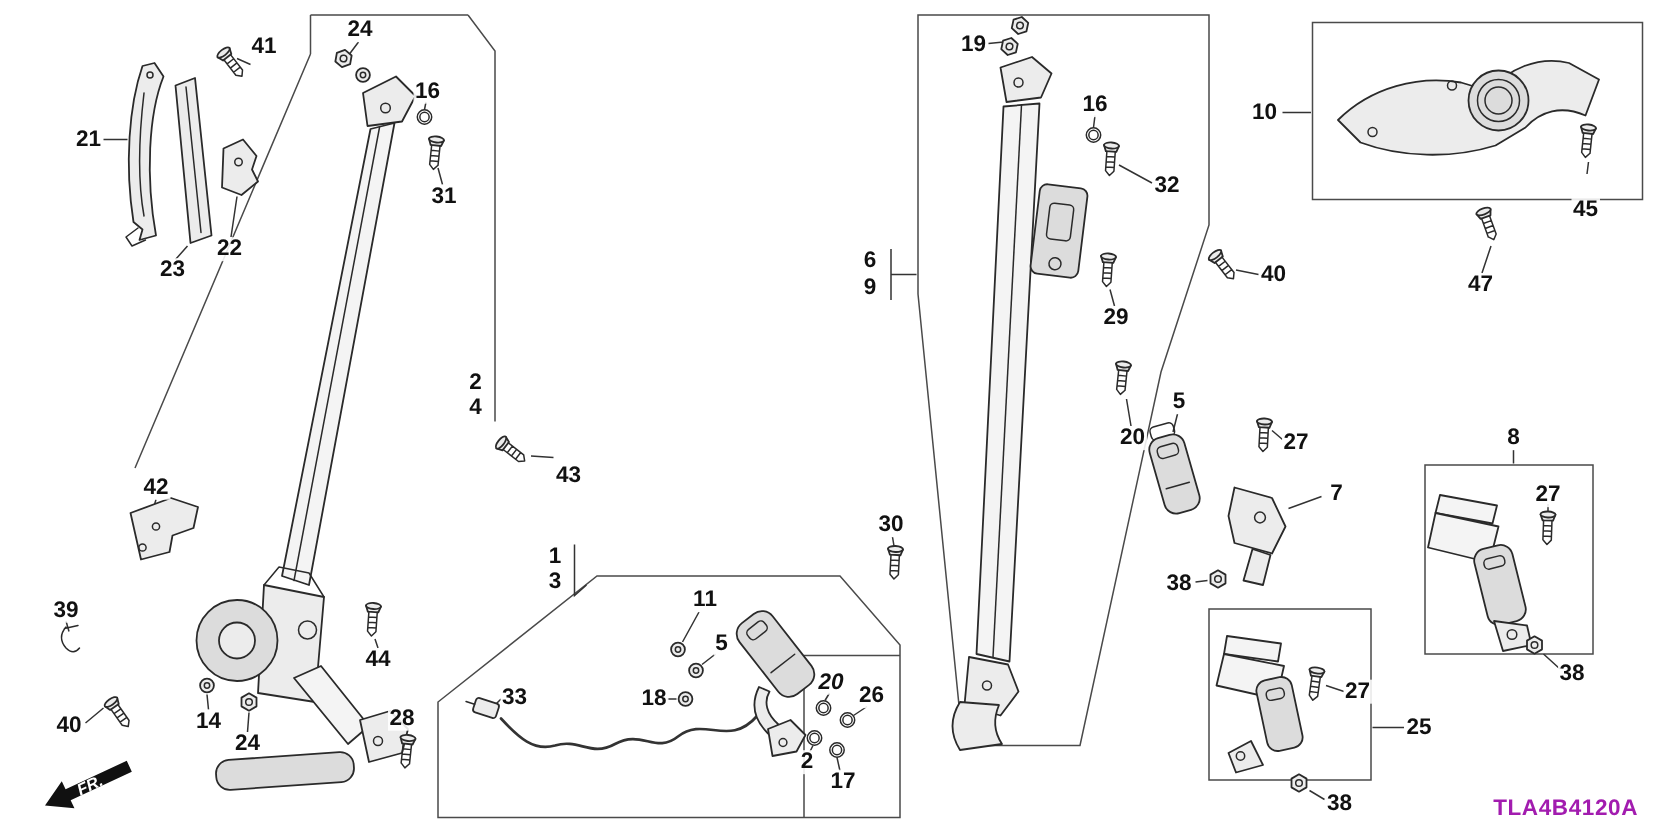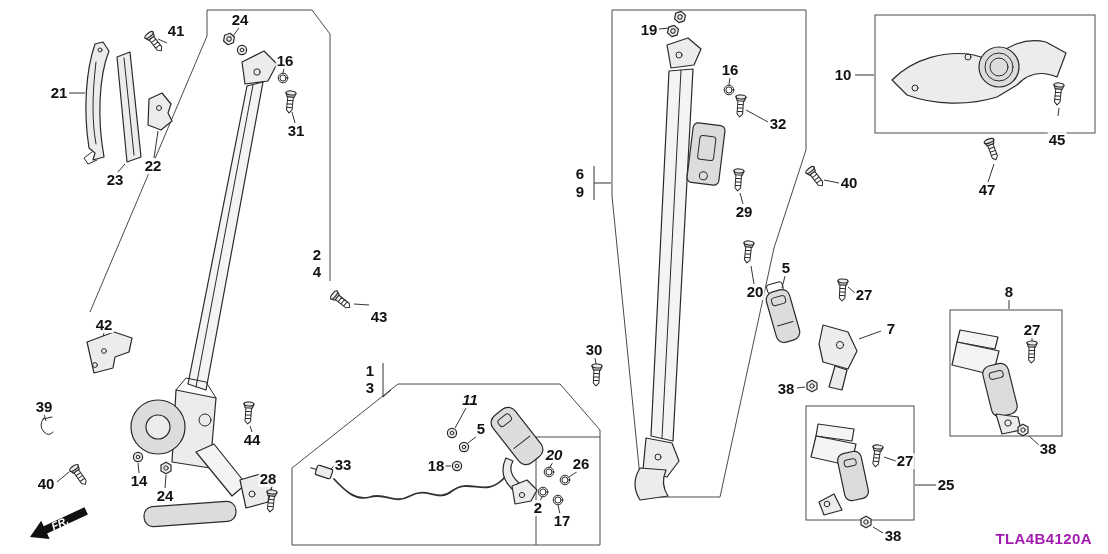--- a/index.html
+++ b/index.html
@@ -247,21 +247,21 @@
       <div class="callout" style="left: 104px; top: 325px;">42</div>
       <div class="callout" style="left: 379px; top: 305px; margin-top: 12px;">43</div>
       <div class="callout" style="left: 44px; top: 407px;">39</div>
       <div class="callout" style="left: 252px; top: 440px;">44</div>
       <div class="callout" style="left: 46px; top: 484px;">40</div>
       <div class="callout" style="left: 139px; top: 481px;">14</div>
       <div class="callout" style="left: 165px; top: 496px;">24</div>
       <div class="callout" style="left: 268px; top: 479px;">28</div>
       <div class="callout" style="left: 370px; top: 371px;">1</div>
       <div class="callout" style="left: 370px; top: 388px;">3</div>
-      <div class="callout" style="left: 470px; top: 400px; font-style: italic;">11</div>
+      <div class="callout" style="left: 470px; top: 400px;">11</div>
       <div class="callout" style="left: 481px; top: 429px;">5</div>
       <div class="callout" style="left: 436px; top: 466px;">18</div>
       <div class="callout" style="left: 343px; top: 465px;">33</div>
       <div class="callout" style="left: 554px; top: 455px; font-style: italic;">20</div>
       <div class="callout" style="left: 581px; top: 464px;">26</div>
       <div class="callout" style="left: 538px; top: 508px;">2</div>
       <div class="callout" style="left: 562px; top: 521px;">17</div>
       <div class="callout" style="left: 649px; top: 30px;">19</div>
       <div class="callout" style="left: 730px; top: 70px;">16</div>
       <div class="callout" style="left: 778px; top: 124px;">32</div>

